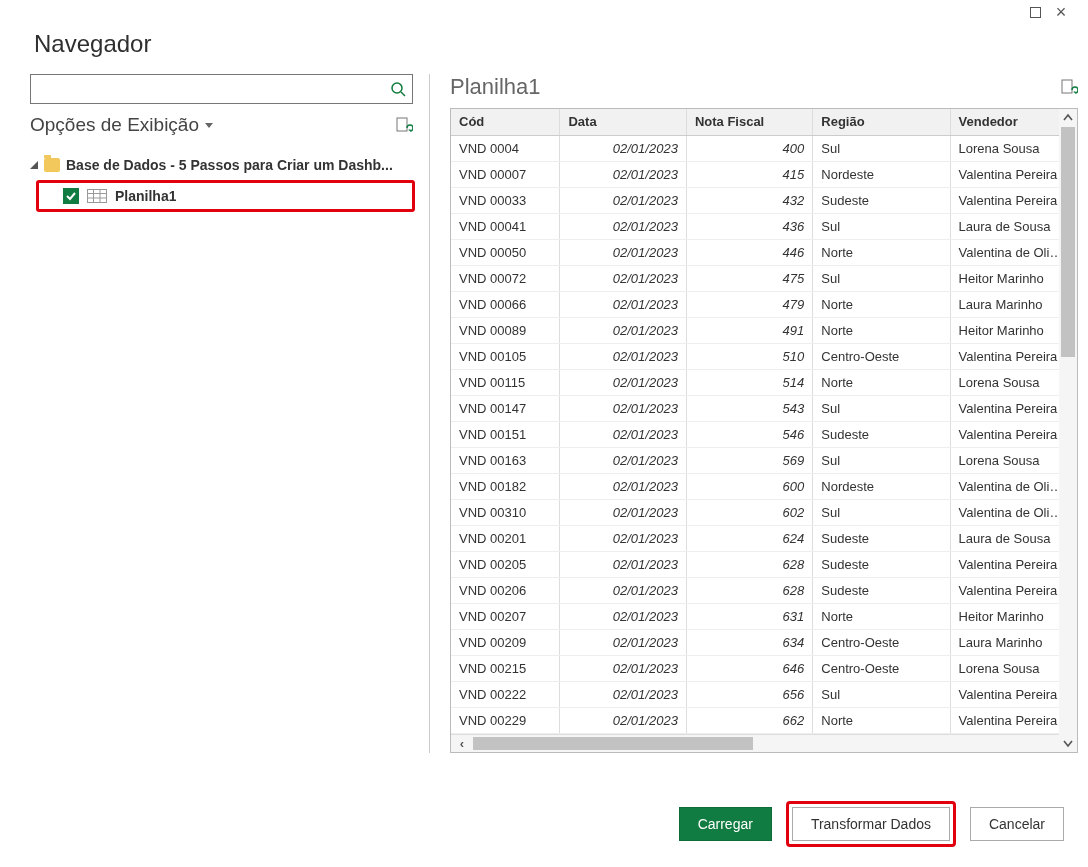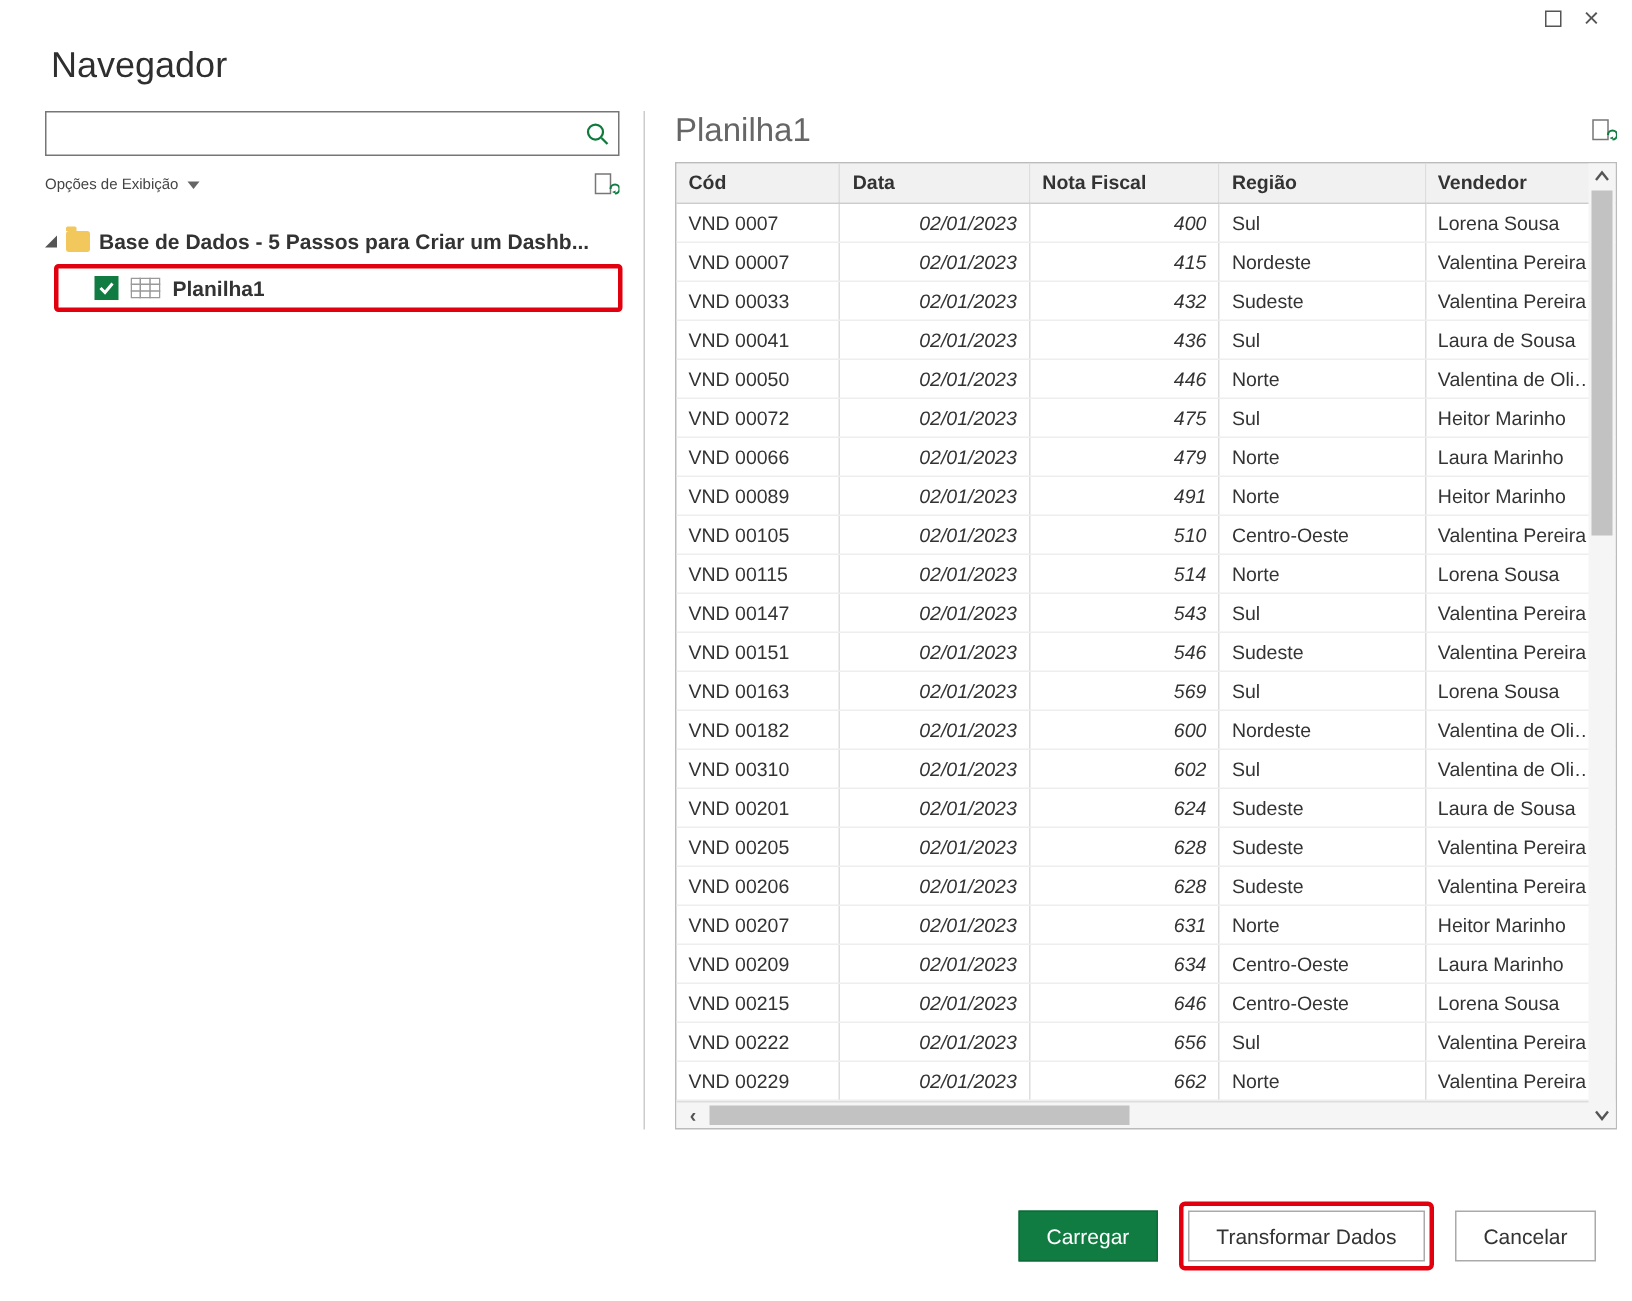--- a/index.html
+++ b/index.html
@@ -54,21 +54,21 @@
     padding: 0 6px 0 8px;
     margin: 0 6px 10px 0;
   }
   .search-wrap input {
     border: none; outline: none; flex: 1; font-size: 13px; background: transparent;
   }
   .search-icon svg { display: block; }
   .options-row {
     display: flex; align-items: center; justify-content: space-between;
     margin: 0 6px 12px 0;
-    color: #444; font-size: 10px;
+    color: #444; font-size: 19px;
   }
   .options-left { display: flex; align-items: center; gap: 6px; cursor: pointer; }
   .caret-down {
     width: 0; height: 0; border-left: 4px solid transparent; border-right: 4px solid transparent;
     border-top: 5px solid #666;
   }
   .refresh-icon svg { display: block; }
   .tree { margin-top: 2px; }
   .tree-row {
     display: flex; align-items: center; height: 30px; gap: 6px;
@@ -263,21 +263,21 @@
           <tr>
             <th>Cód</th>
             <th>Data</th>
             <th>Nota Fiscal</th>
             <th>Região</th>
             <th>Vendedor</th>
           </tr>
         </thead>
         <tbody id="tbody">
             <tr>
-              <td>VND 0007</td>
+              <td>VND 0004</td>
               <td class="date">02/01/2023</td>
               <td class="num">400</td>
               <td>Sul</td>
               <td>Lorena Sousa</td>
             </tr>
             <tr>
               <td>VND 00007</td>
               <td class="date">02/01/2023</td>
               <td class="num">415</td>
               <td>Nordeste</td>

